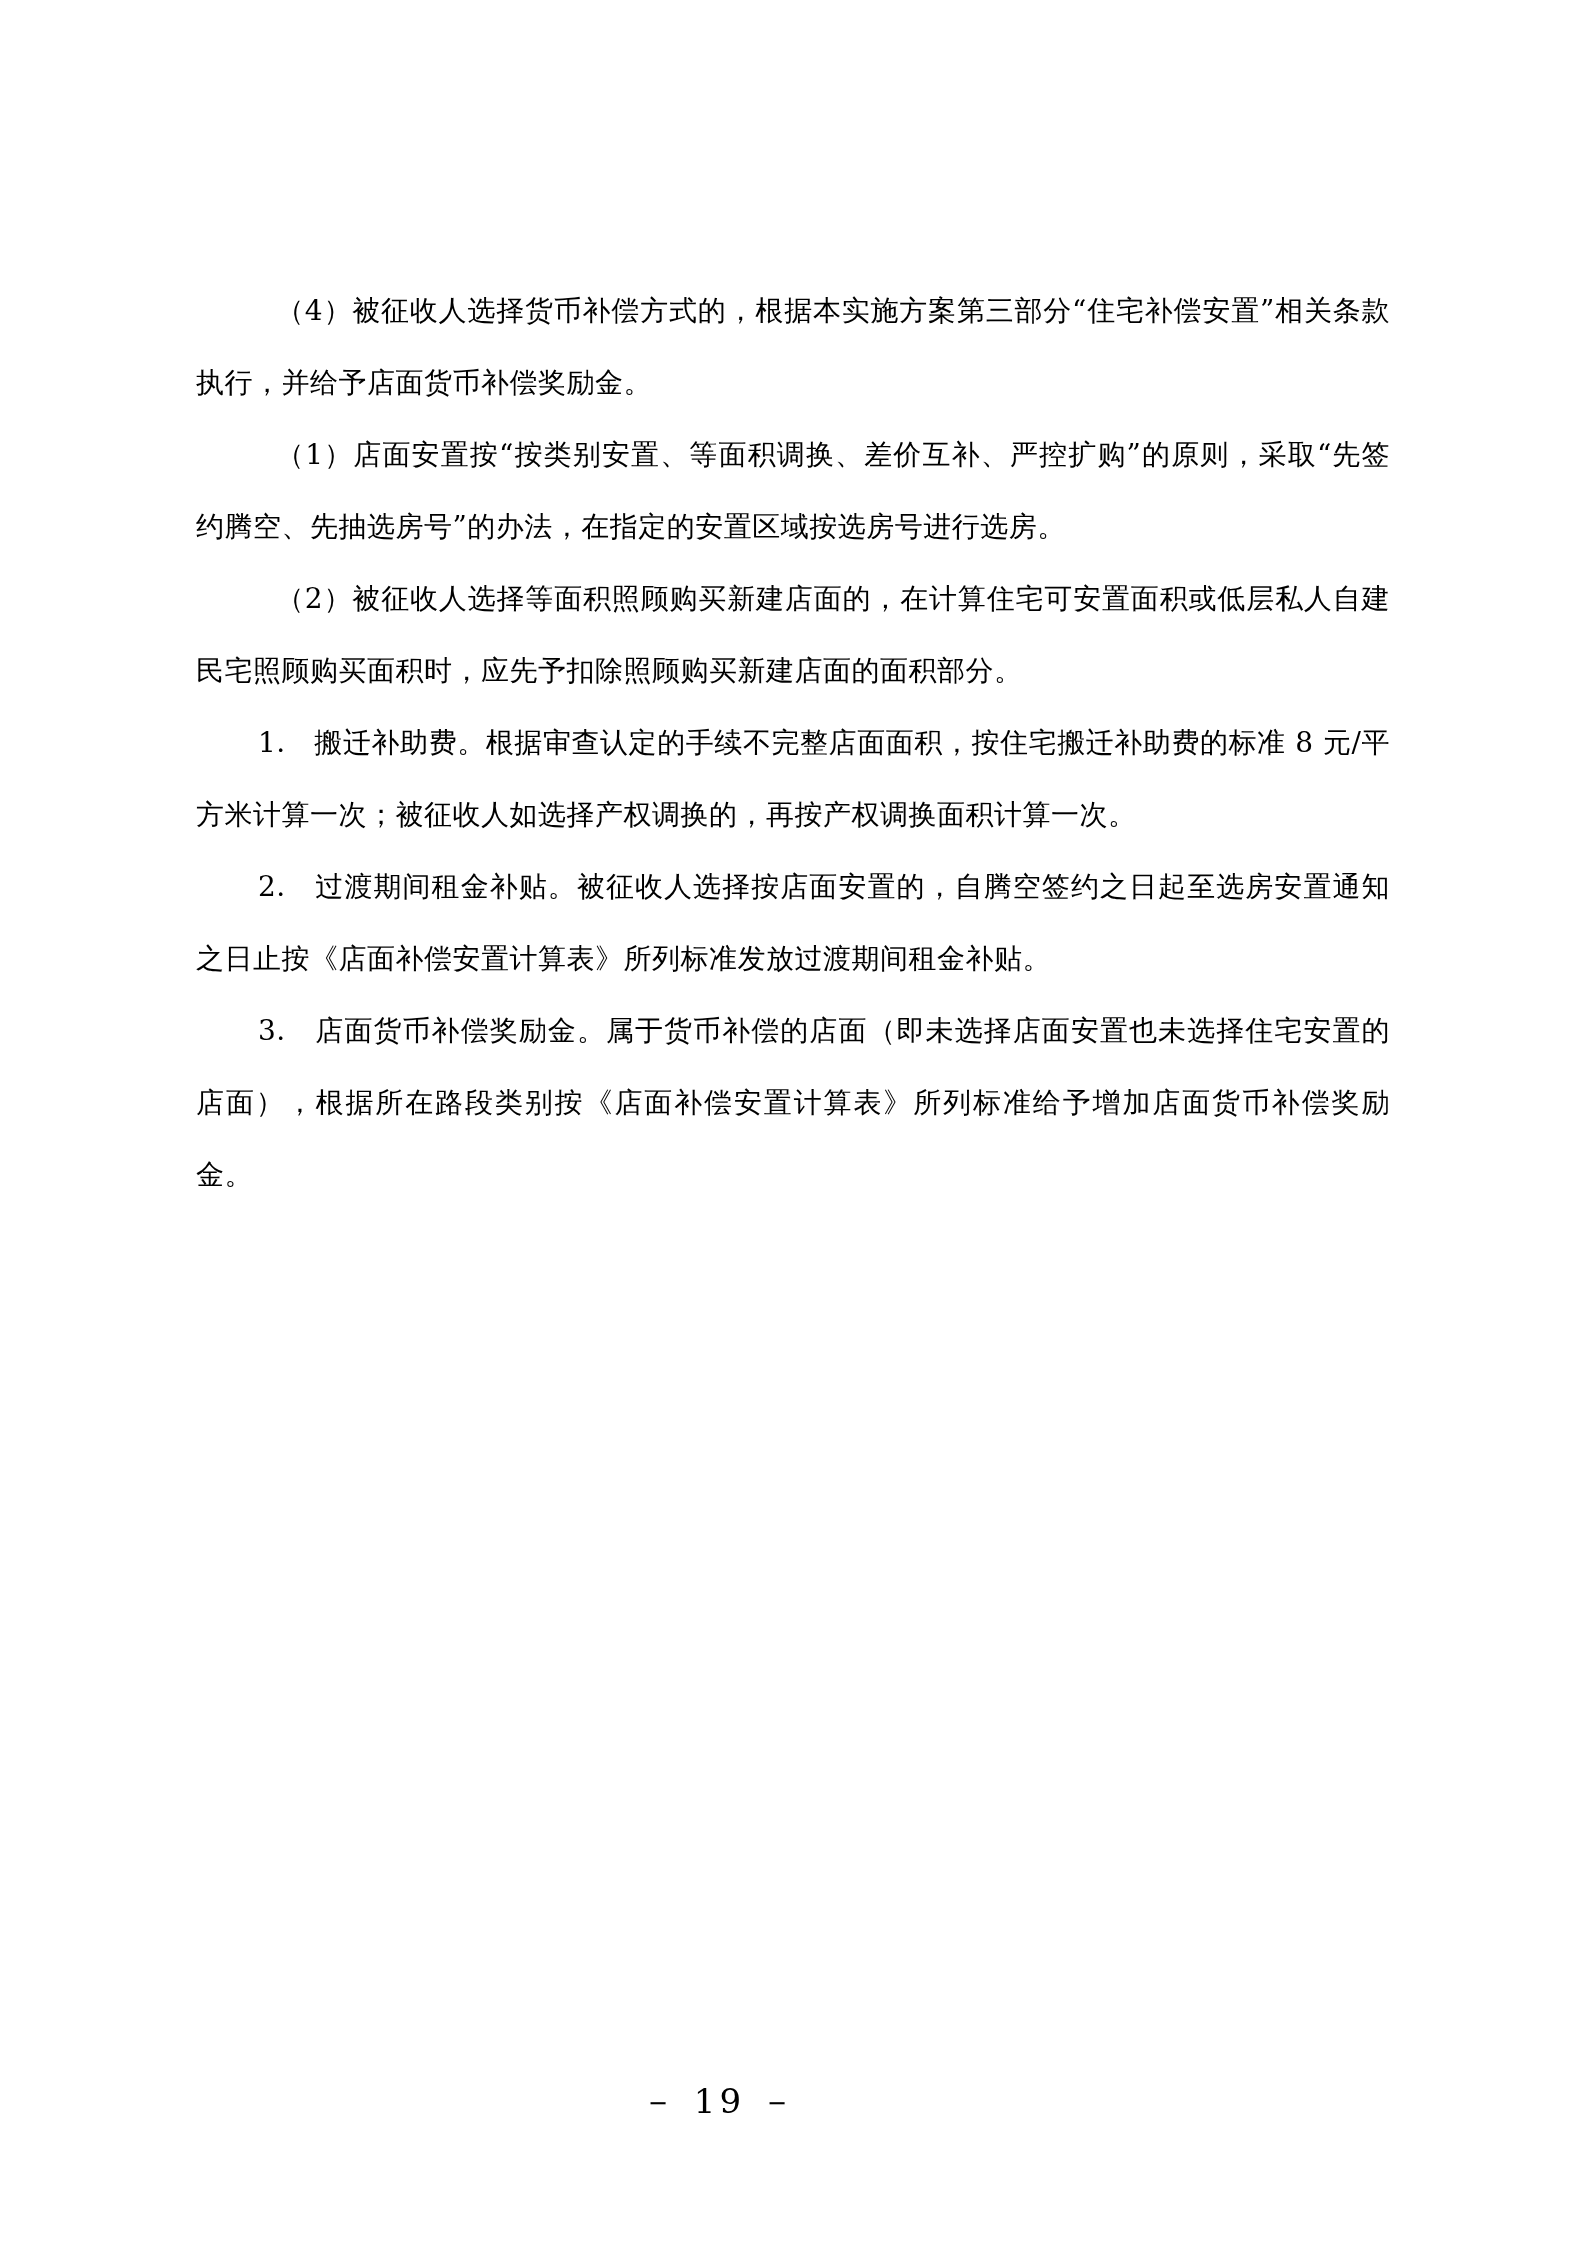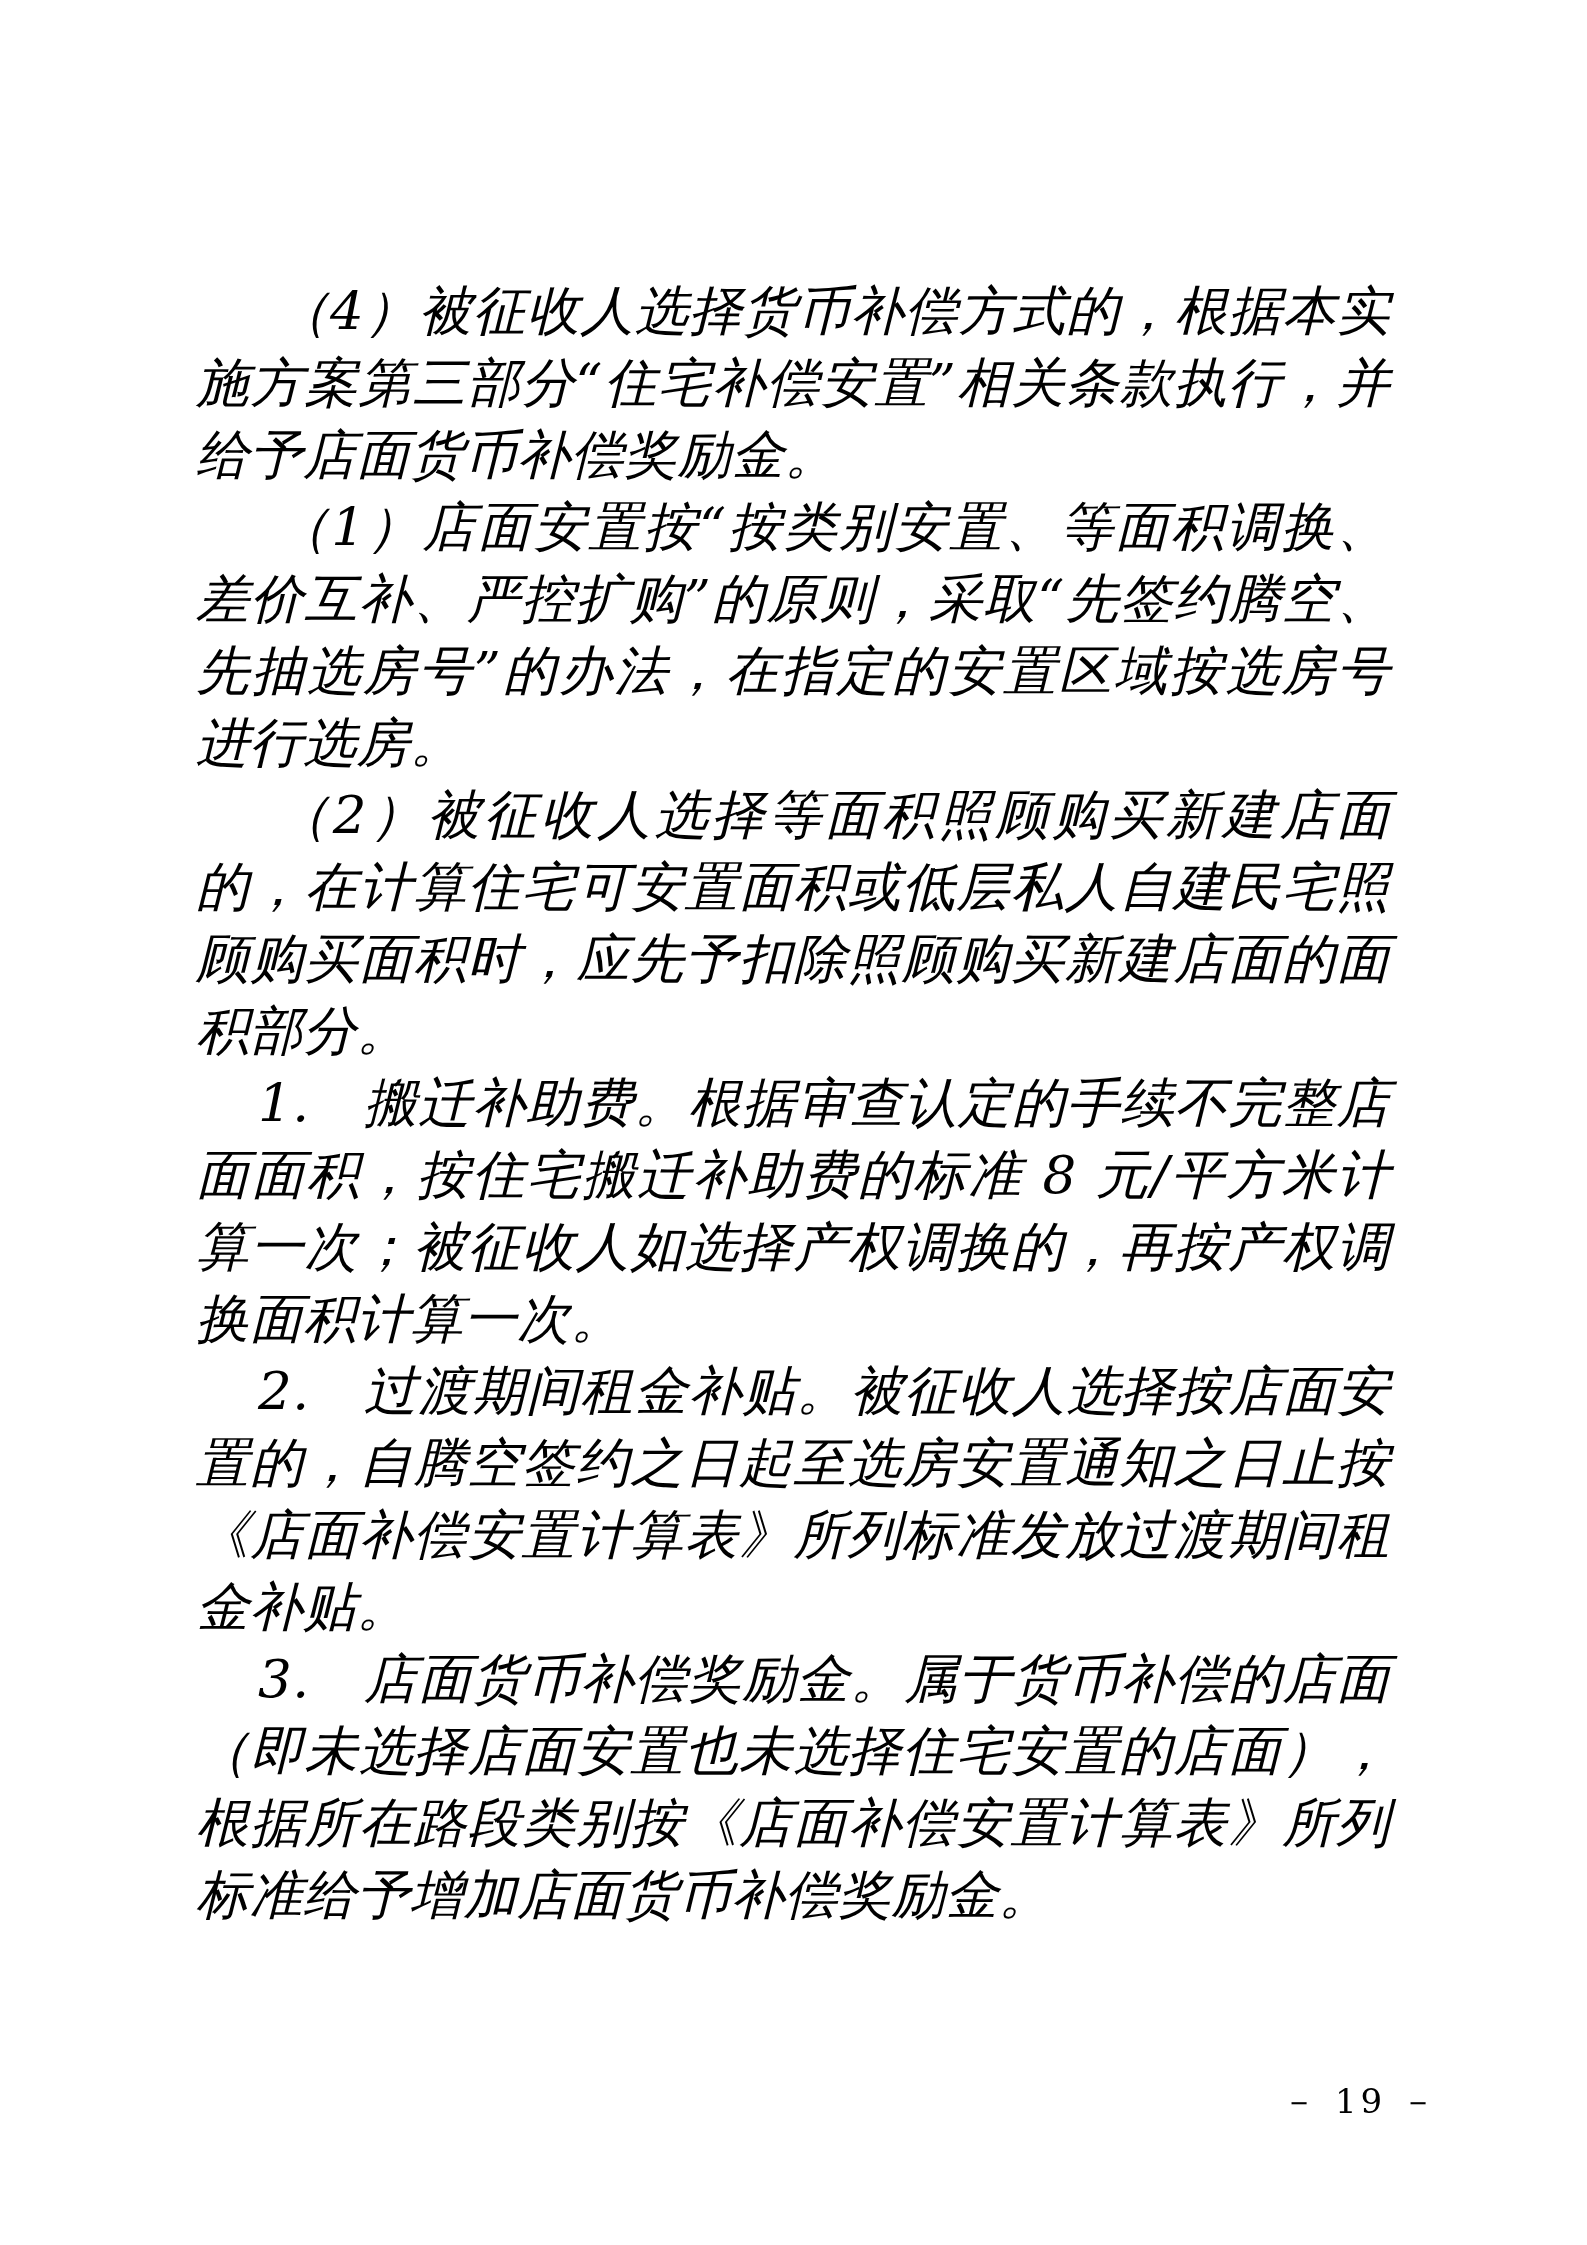--- a/index.html
+++ b/index.html
@@ -18,42 +18,41 @@
     color: #000000;
     overflow: hidden;
   }
   .content {
     position: absolute;
     left: 196px;
     top: 275px;
     width: 1194px;
   }
   .para {
-    font-size: 53px;
+    font-size: 28px;
     line-height: 72px;
     letter-spacing: 0.5px;
     text-align: justify;
     text-justify: inter-character;
     margin: 0 0 0 0;
     white-space: pre-wrap;
     word-break: break-all;
-    font-style: italic;
   }
   .indent {
     text-indent: 80px;
   }
   .indent-small {
     text-indent: 62px;
   }
   .page-number {
     position: absolute;
     left: 0;
     right: 148px;
     bottom: 120px;
-    text-align: right;
+    text-align: center;
     font-size: 34px;
     font-family: "DejaVu Serif", "Liberation Serif", serif;
     letter-spacing: 4px;
   }
 </style>
 </head>
 <body>
 
 <div class="page">
 

